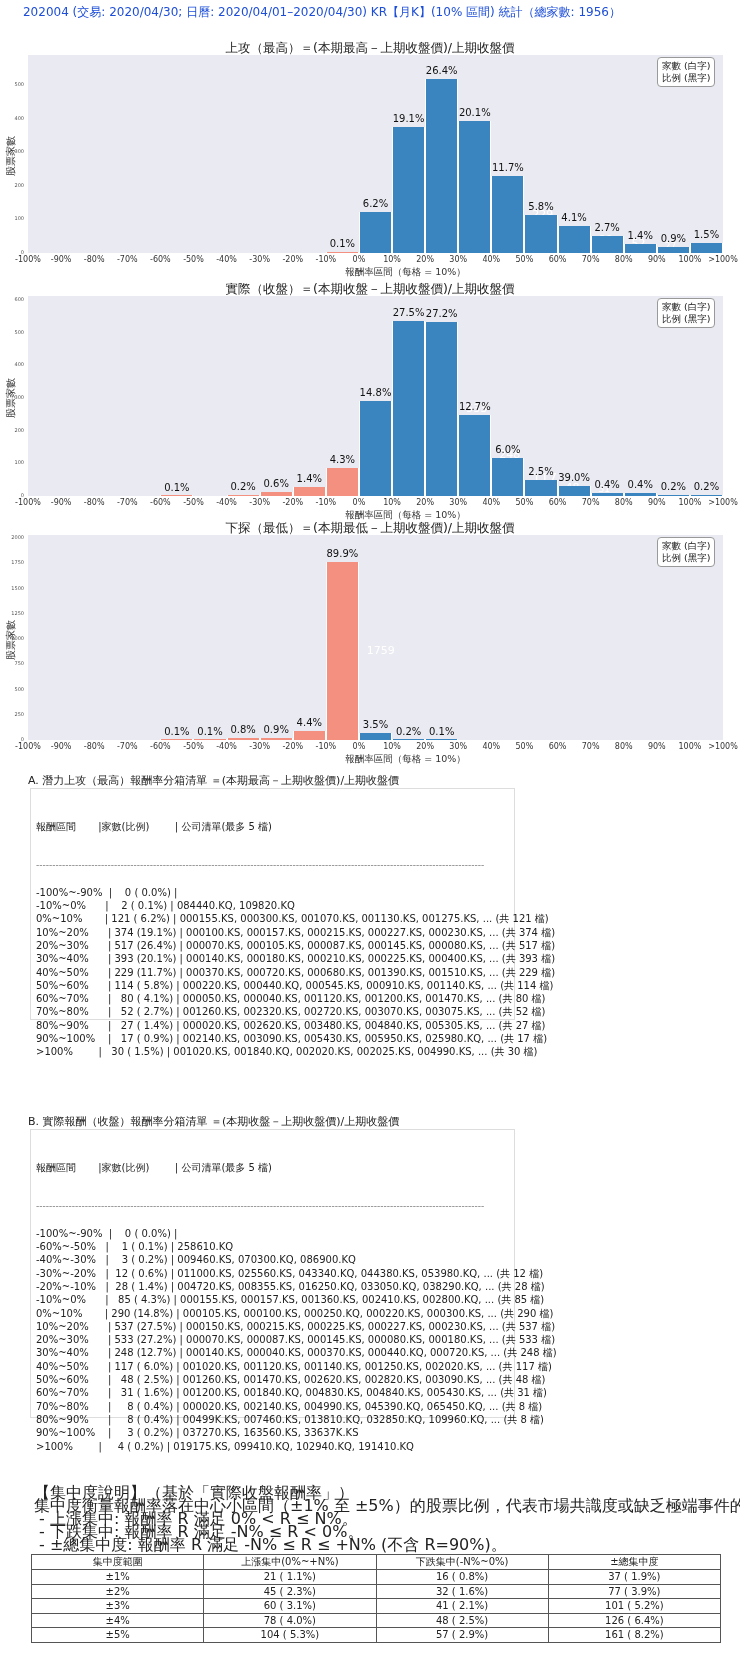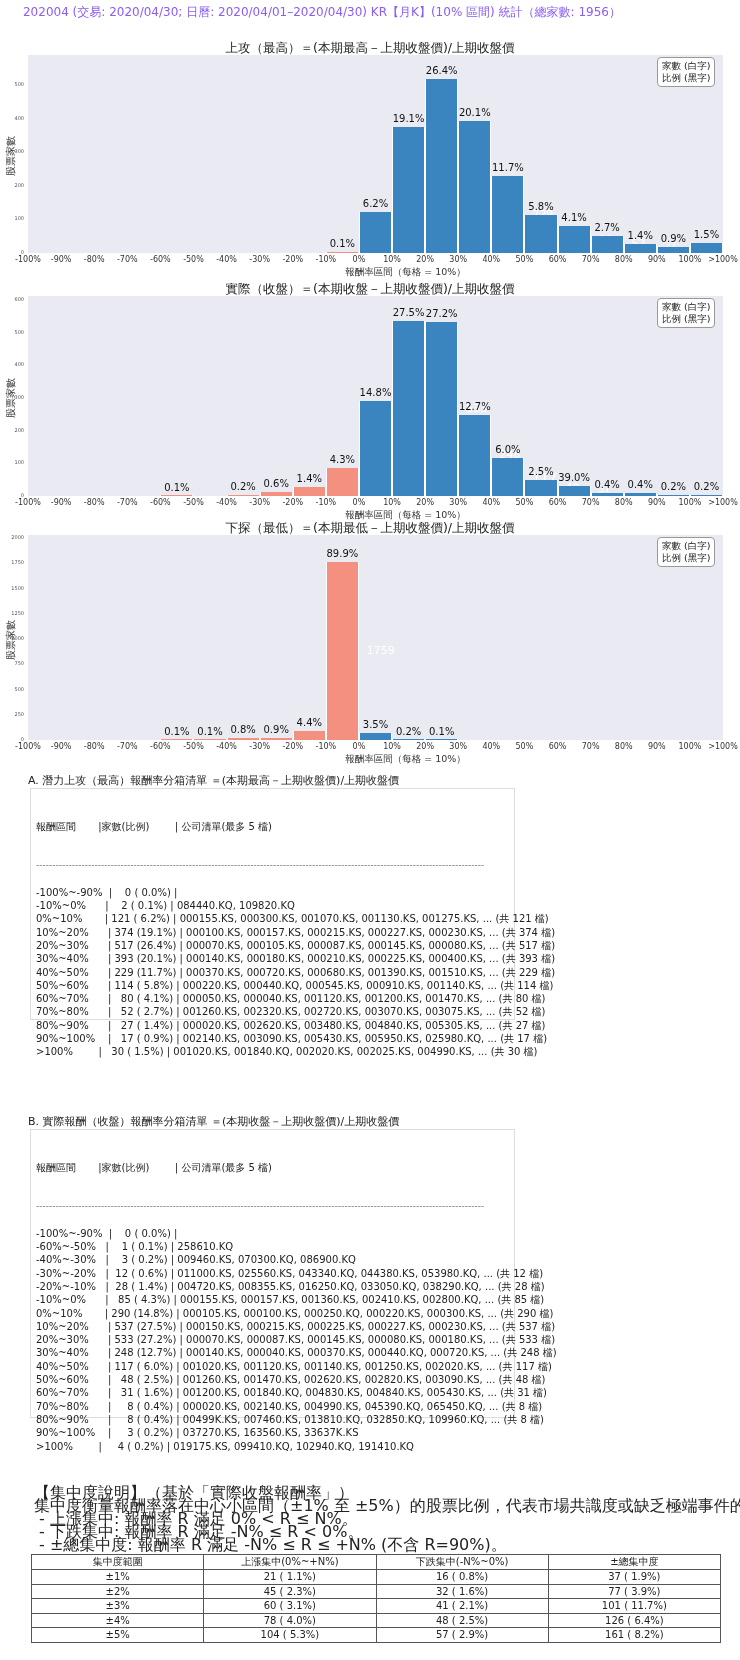--- a/index.html
+++ b/index.html
@@ -1,18 +1,18 @@
 <!DOCTYPE html>
 <html><head>
 <meta charset="utf-8">
 <style>
   html,body{margin:0;padding:0;background:#fff;}
   body{width:740px;height:1660px;position:relative;font-family:"DejaVu Sans","Liberation Sans",sans-serif;color:#222;overflow:hidden;}
   .abs{position:absolute;}
-  .main-title{left:0;top:4px;width:644px;text-align:center;font-size:12px;color:#8b5cf6;}
+  .main-title{left:0;top:4px;width:644px;text-align:center;font-size:12px;color:#1d4ed8;}
   .chart-title{width:740px;left:0;text-align:center;font-size:12.5px;color:#222;}
   .plot{background:#eaeaf2;}
   .ytick{font-size:5px;color:#555;text-align:right;width:20px;}
   .ylabel{font-size:10px;color:#333;transform:rotate(-90deg);transform-origin:left top;white-space:nowrap;}
   .xtick{font-size:8px;color:#333;width:40px;text-align:center;}
   .xlabel{font-size:9.5px;color:#333;width:200px;text-align:center;}
   .bar{box-sizing:border-box;border-left:1px solid #fff;border-right:1px solid #fff;}
   .bar.pos{background:#3a84c0;}
   .bar.neg{background:#f4907f;}
   .count{color:#fff;text-align:left;font-size:11px;width:33px;margin-left:41px;}
@@ -278,21 +278,21 @@
     <tr>
       <td>±2%</td>
       <td>45 ( 2.3%)</td>
       <td>32 ( 1.6%)</td>
       <td>77 ( 3.9%)</td>
     </tr>
     <tr>
       <td>±3%</td>
       <td>60 ( 3.1%)</td>
       <td>41 ( 2.1%)</td>
-      <td>101 ( 11.7%)</td>
+      <td>101 ( 5.2%)</td>
     </tr>
     <tr>
       <td>±4%</td>
       <td>78 ( 4.0%)</td>
       <td>48 ( 2.5%)</td>
       <td>126 ( 6.4%)</td>
     </tr>
     <tr>
       <td>±5%</td>
       <td>104 ( 5.3%)</td>

